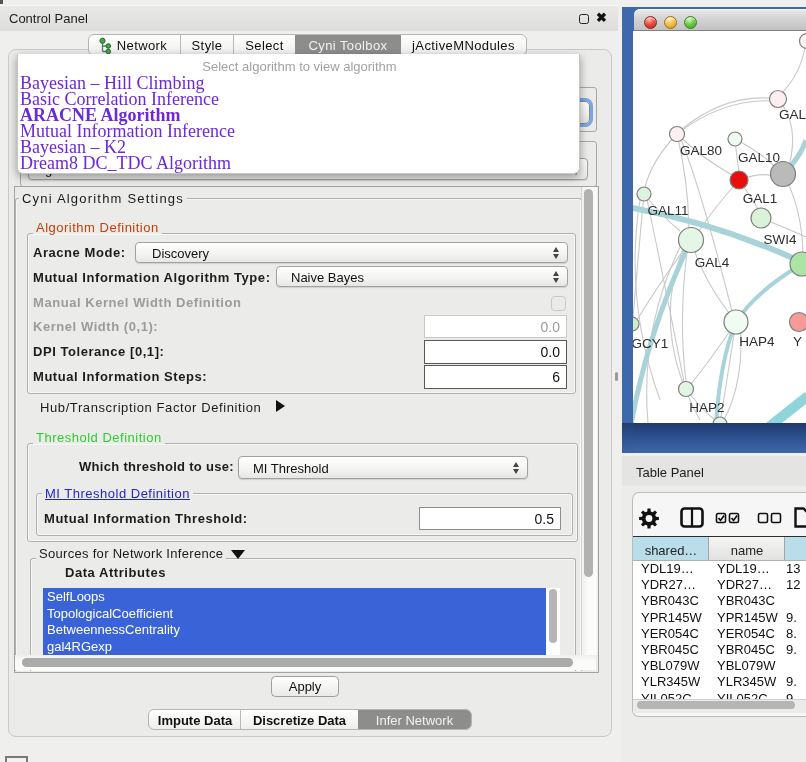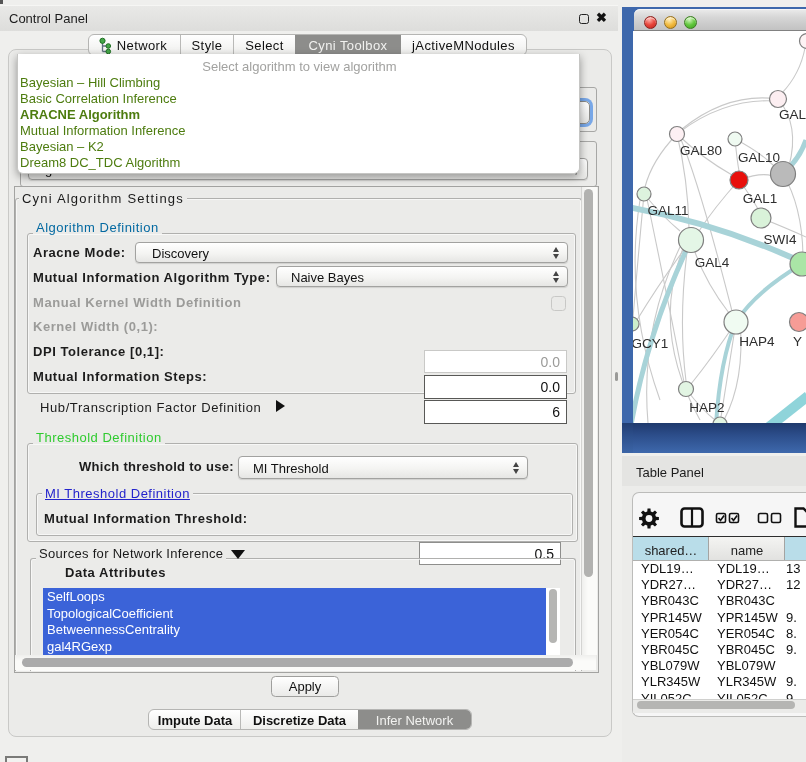--- a/index.html
+++ b/index.html
@@ -10,21 +10,21 @@
   .bold{font-weight:bold;}
   .lbl{position:absolute;font-size:13px;color:#1c1c1c;white-space:nowrap;line-height:1;}
   .lbl.bold{letter-spacing:0.55px;}
   .combo{position:absolute;border:1px solid #a2a2a0;border-radius:4px;
          background:linear-gradient(180deg,#ffffff 0%,#f4f4f2 55%,#e6e6e4 100%);
          box-shadow:0 1px 1px rgba(0,0,0,0.12);}
   .combo .txt{position:absolute;left:16px;top:50%;transform:translateY(-50%);font-size:13px;color:#111;}
   .spin{position:absolute;right:7px;top:50%;transform:translateY(-50%);width:7px;height:12px;}
   .spin:before{content:"";position:absolute;left:0;top:0;border-left:3.5px solid transparent;border-right:3.5px solid transparent;border-bottom:5px solid #444;}
   .spin:after{content:"";position:absolute;left:0;bottom:0;border-left:3.5px solid transparent;border-right:3.5px solid transparent;border-top:5px solid #444;}
-  .field{position:absolute;background:#fff;font-size:14px;color:#111;margin-top:35px;}
+  .field{position:absolute;background:#fff;font-size:14px;color:#111;}
   .field .v{position:absolute;right:6px;top:50%;transform:translateY(-50%);}
   .gbox{position:absolute;border:1px solid #b0b0ae;border-radius:3px;box-shadow:inset 0 0 0 1px rgba(255,255,255,0.6);}
   .gtitle{position:absolute;font-size:13px;line-height:1;background:#ebebe9;padding:0 3px;letter-spacing:0.5px;}
 </style>
 </head>
 <body>
 <div id="page">
 
   <div class="abs" style="left:0;top:0;width:3px;height:4px;background:#555;"></div>
   <div class="abs" style="left:0;top:5px;width:618px;height:25px;background:linear-gradient(180deg,#e9e9e7,#dddddb);border-top:1px solid #f6f6f4;"></div>
@@ -58,21 +58,21 @@
       <span class="txt">galFiltered.sif default node</span>
       <span class="spin"></span>
     </div>
 
   <div class="abs" style="left:14px;top:186px;width:583px;height:485px;border:1px solid #a3a3a1;background:#ebebe9;"></div>
 
   <div class="gbox" style="left:15px;top:198px;width:565px;height:472px;border-radius:3px 3px 0 0;border-bottom:none;"></div>
   <div class="gtitle" style="left:19px;top:192px;color:#1a1a1a;letter-spacing:1.2px;">Cyni Algorithm Settings</div>
 
   <div class="gbox" style="left:27px;top:233px;width:547px;height:159px;"></div>
-  <div class="gtitle" style="left:33px;top:221px;color:#0369a1;">Algorithm Definition</div>
+  <div class="gtitle" style="left:33px;top:221px;color:#c2410c;">Algorithm Definition</div>
 
   <div class="lbl bold" style="left:33px;top:246px;">Aracne Mode:</div>
   <div class="combo" style="left:135px;top:242px;width:431px;height:19px;">
       <span class="txt">Discovery</span>
       <span class="spin"></span>
     </div>
   <div class="lbl bold" style="left:33px;top:271px;">Mutual Information Algorithm Type:</div>
   <div class="combo" style="left:276px;top:266px;width:290px;height:19px;">
       <span class="txt" style="left:14px;">Naive Bayes</span>
       <span class="spin"></span>
@@ -130,21 +130,21 @@
     <div class="abs" style="left:92px;top:3px;width:117px;text-align:center;font-size:13px;color:#111;font-weight:bold;">Discretize Data</div>
     <div class="abs" style="left:209px;top:3px;width:113px;text-align:center;font-size:13px;color:#f2f2f0;">Infer Network</div>
   </div>
 
   <div class="abs" style="left:5px;top:756px;width:19px;height:10px;border:2px solid #7a7a78;background:#f2f2f0;"></div>
 
   <div class="abs" style="left:615px;top:372px;width:3px;height:9px;background:#9a9a98;border-radius:1.5px;"></div>
 
   <div class="abs" style="left:17px;top:54px;width:563px;height:120px;background:#fff;border:1px solid #c6c6c4;border-top:none;border-radius:0 0 6px 6px;box-shadow:0 3px 8px rgba(0,0,0,0.38);z-index:50;box-sizing:border-box;">
     <div class="abs" style="left:0;top:5px;width:563px;text-align:center;font-size:13px;color:#a2a2a0;">Select algorithm to view algorithm</div>
-    <div class="abs" style="left:2px;top:20.5px;font-size:13px;color:#4d7c0f;line-height:16px;">Bayesian – Hill Climbing<br>Basic Correlation Inference<br><span class="bold">ARACNE Algorithm</span><br>Mutual Information Inference<br>Bayesian – K2<br>Dream8 DC_TDC Algorithm</div>
+    <div class="abs" style="left:2px;top:20.5px;font-size:18px;color:#6d28d9;line-height:16px;font-family:Liberation Serif, serif;">Bayesian – Hill Climbing<br>Basic Correlation Inference<br><span class="bold">ARACNE Algorithm</span><br>Mutual Information Inference<br>Bayesian – K2<br>Dream8 DC_TDC Algorithm</div>
   </div>
 
   <div class="abs" style="left:622px;top:7px;width:184px;height:446px;background:#3e68ac;"></div>
   <div class="abs" style="left:634px;top:9px;width:172px;height:22px;background:linear-gradient(180deg,#ececec 0%,#d6d6d6 40%,#c2c2c2 100%);border-bottom:1px solid #818181;border-radius:6px 0 0 0;box-sizing:border-box;box-shadow:inset 0 1px 0 #f5f5f5;"></div>
   <div class="abs" style="left:643.5px;top:15.5px;width:11px;height:11px;border-radius:50%;background:radial-gradient(circle at 40% 25%,#ffb0aa,#e8453a 50%,#c92f26 85%);border:1px solid #8c211d;box-shadow:inset 0 1.5px 1px rgba(255,255,255,0.55);"></div>
   <div class="abs" style="left:663.5px;top:15.5px;width:11px;height:11px;border-radius:50%;background:radial-gradient(circle at 40% 25%,#ffeebc,#f2bc40 50%,#d99b22 85%);border:1px solid #96701c;box-shadow:inset 0 1.5px 1px rgba(255,255,255,0.55);"></div>
   <div class="abs" style="left:683.5px;top:15.5px;width:11px;height:11px;border-radius:50%;background:radial-gradient(circle at 40% 25%,#d2f5bd,#62c83e 50%,#48ab2a 85%);border:1px solid #3c7d22;box-shadow:inset 0 1.5px 1px rgba(255,255,255,0.55);"></div>
   <div class="abs" style="left:633px;top:31px;width:173px;height:392px;background:#fff;overflow:hidden;">
     <svg width="173" height="392" viewBox="633 31 173 392">
       <g fill="none" stroke="#c9c9c9" stroke-width="1.1">

